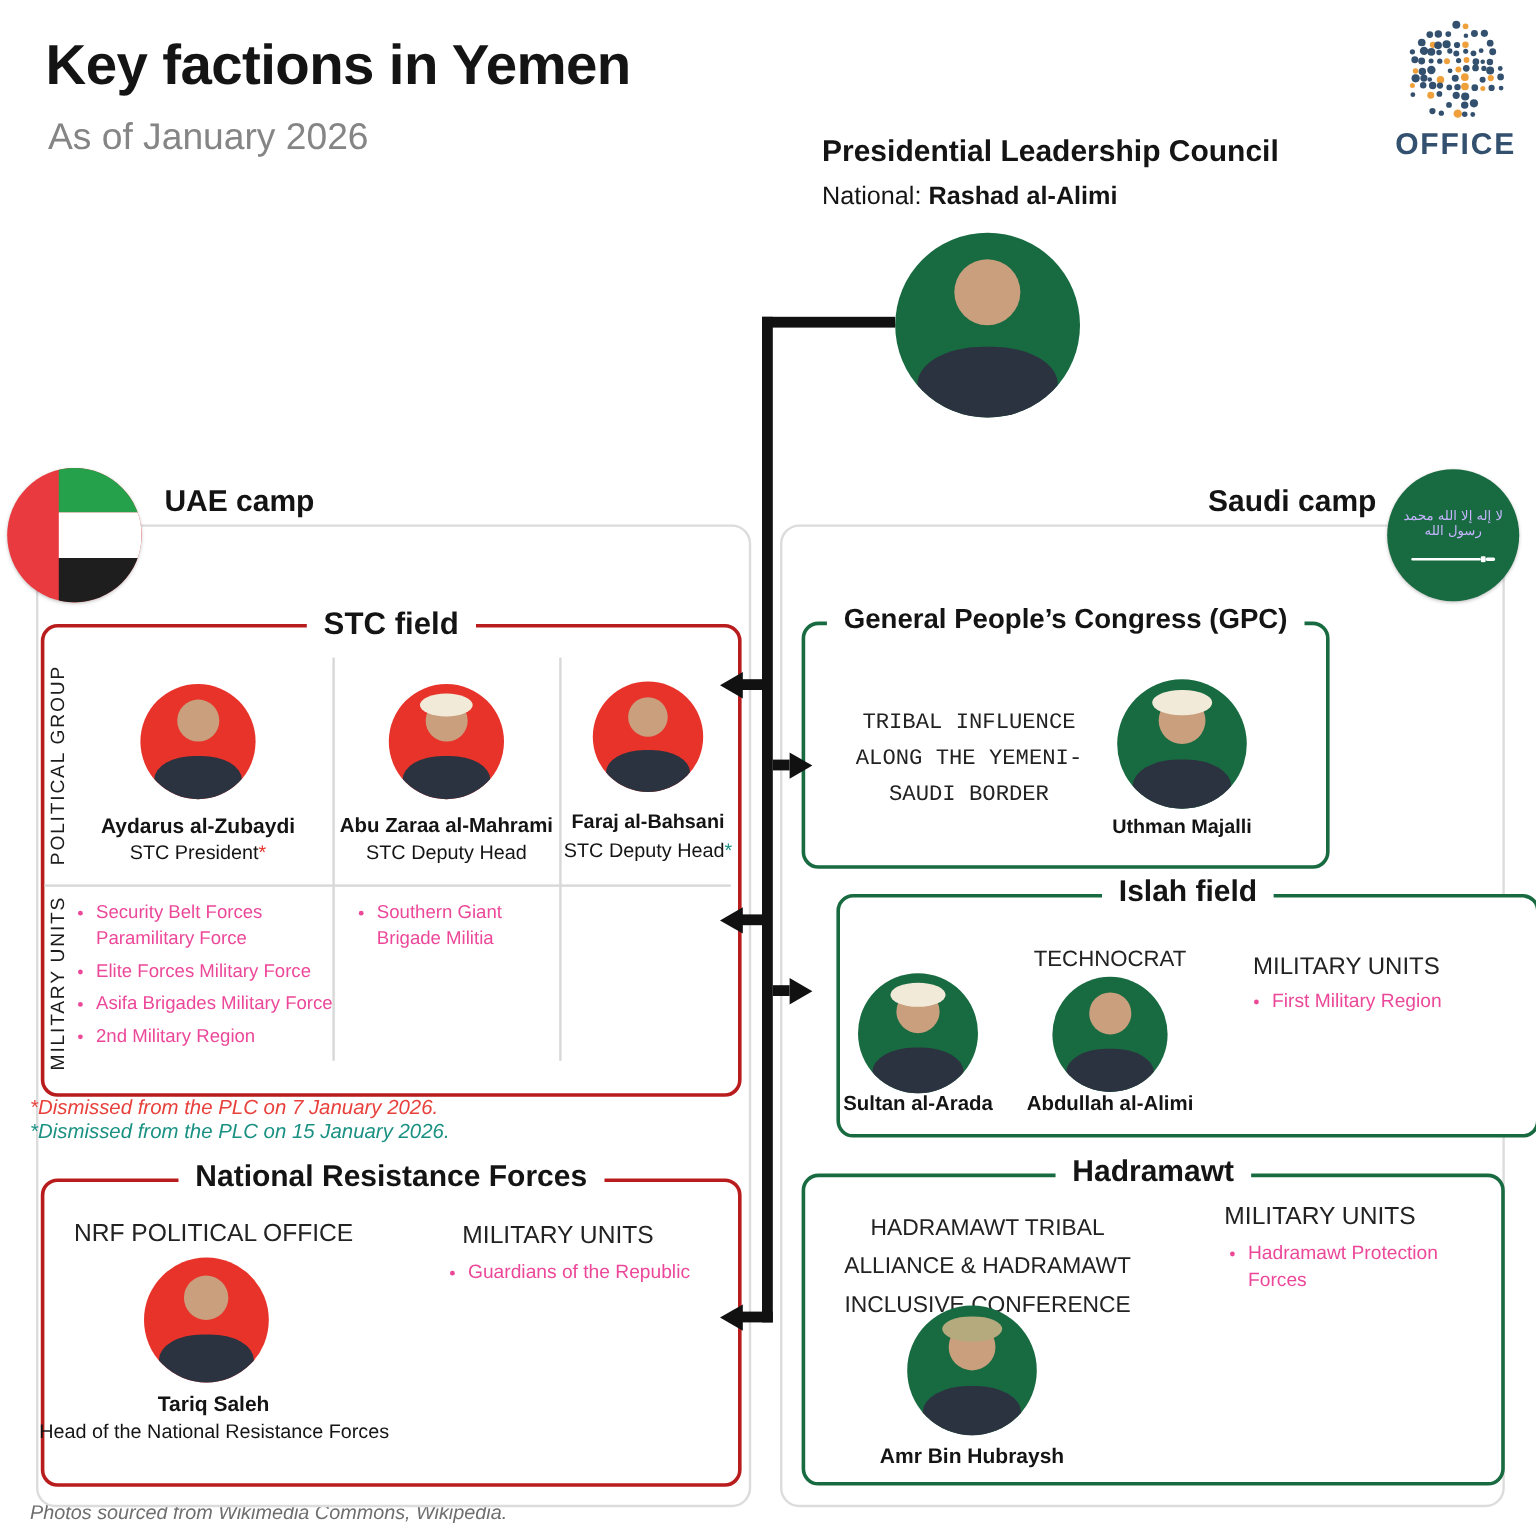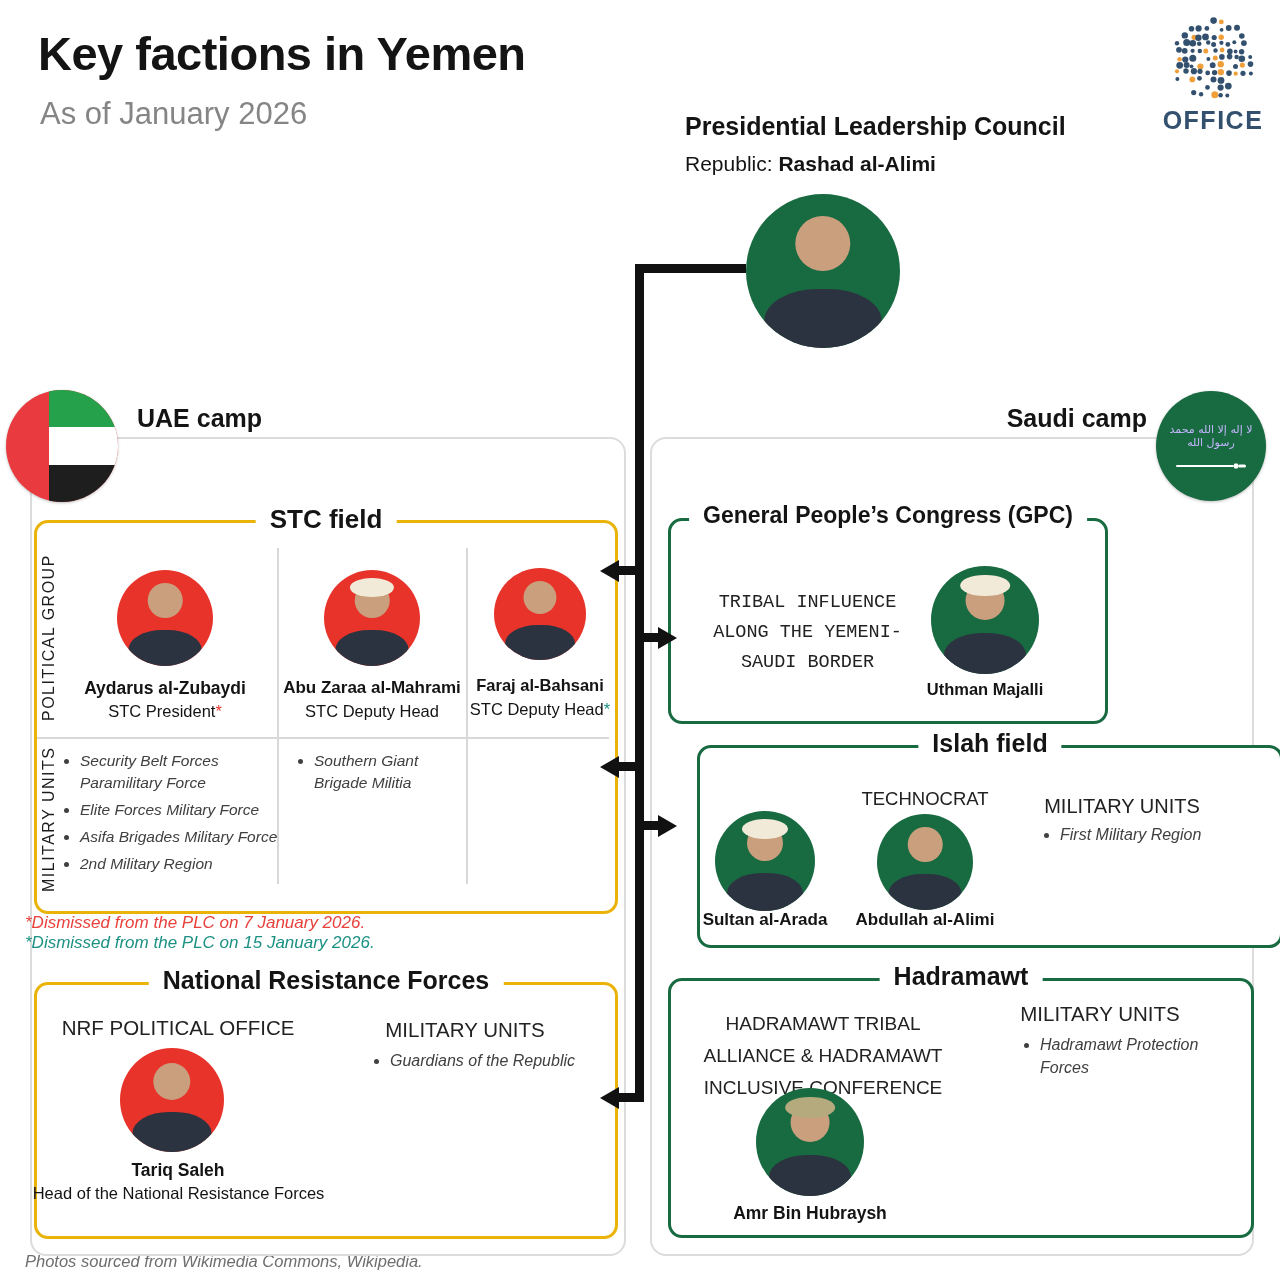--- a/index.html
+++ b/index.html
@@ -37,21 +37,21 @@
   .uae-flag .g{position:absolute;left:0;top:0;width:100%;height:33.4%;background:#25a14b;}
   .uae-flag .w{position:absolute;left:0;top:33.3%;width:100%;height:33.4%;background:#fff;}
   .uae-flag .b{position:absolute;left:0;top:66.6%;width:100%;height:33.4%;background:#1e1e1e;}
   .saudi-flag{left:1156px;top:391px;width:110px;height:110px;background:#186a41;color:#c4b5fd;}
   .saudi-flag .inscription{position:absolute;left:0;top:32px;width:100%;text-align:center;
       font-family:"DejaVu Sans",sans-serif;font-size:11px;direction:rtl;line-height:13px;padding:0 8px;box-sizing:border-box;}
   .saudi-flag .sword{position:absolute;left:20px;top:72px;width:70px;height:6px;}
 
   
   .fbox{position:absolute;background:#fff;border-radius:14px;z-index:2;}
-  .fbox.red{border:3px solid #eab308;}
+  .fbox.red{border:3px solid #b91c1c;}
   .fbox.green{border:3px solid #186a41;}
   .fbox-title{position:absolute;top:-19px;left:50%;transform:translateX(-50%);background:#fff;
       padding:0 14px;font-weight:800;white-space:nowrap;}
 
   .stc-box{left:34px;top:520px;width:578px;height:388px;}
   .stc-box .fbox-title{font-size:26px;}
   .nrf-box{left:34px;top:982px;width:578px;height:251px;}
   .nrf-box .fbox-title{font-size:25px;}
   .gpc-box{left:668px;top:518px;width:434px;height:200px;}
   .gpc-box .fbox-title{font-size:23px;}
@@ -67,21 +67,21 @@
 
   .person-name{position:absolute;text-align:center;font-weight:800;font-size:17.5px;z-index:2;}
   .person-role{position:absolute;text-align:center;font-size:16.5px;z-index:2;}
   .ast-red{color:#e8332a;}
   .ast-teal{color:#1b9183;}
 
   .heading{position:absolute;text-align:center;font-size:20.5px;color:#222;z-index:2;}
   .ublock{position:absolute;text-align:center;font-size:18.5px;color:#222;z-index:2;}
 
   ul.units{margin:0;padding-left:18px;position:absolute;z-index:2;}
-  ul.units li{font-style:italic;font-size:15.5px;line-height:1.42;margin-bottom:5px;color:#404040;}
+  ul.units li{font-size:15.5px;line-height:1.42;margin-bottom:5px;color:#ec4899;}
   ul.units.big li{font-size:16px;}
 
   .note{position:absolute;font-size:17px;font-style:italic;z-index:2;}
   .note.red{color:#e8413c;}
   .note.teal{color:#1b9183;}
 
   .footer{position:absolute;left:25px;top:1252px;font-size:16.5px;font-style:italic;color:#6e6e6e;}
 
   
   .avatar{position:absolute;border-radius:50%;overflow:hidden;z-index:3;}
@@ -189,21 +189,21 @@
         <circle cx="38.1" cy="78.3" r="2.2" fill="#33516f"></circle>
         <circle cx="51.8" cy="78.7" r="3.5" fill="#f0a03a"></circle>
         <circle cx="57.6" cy="79.2" r="2.3" fill="#33516f"></circle>
         <circle cx="64.3" cy="79.4" r="2.0" fill="#33516f"></circle>
       </svg>
     <div class="logo-text">OFFICE</div>
   </div>
 
   <div class="plc-title">Presidential Leadership Council</div>
   <div class="plc-president">
-    <span>Republic:</span>
+    <span>National:</span>
     <b>Rashad al-Alimi</b>
   </div>
   <div class="avatar greenbg" style="left:746px;top:194px;width:154px;height:154px;">
     <i class="head"></i>
       <i class="torso"></i>
   </div>
 
   <div class="line" style="left:635px;top:264px;width:111px;height:9px;"></div>
   <div class="line" style="left:635px;top:264px;width:9px;height:838px;"></div>
   <div class="line" style="left:618px;top:566px;width:17px;height:9px;"></div>

